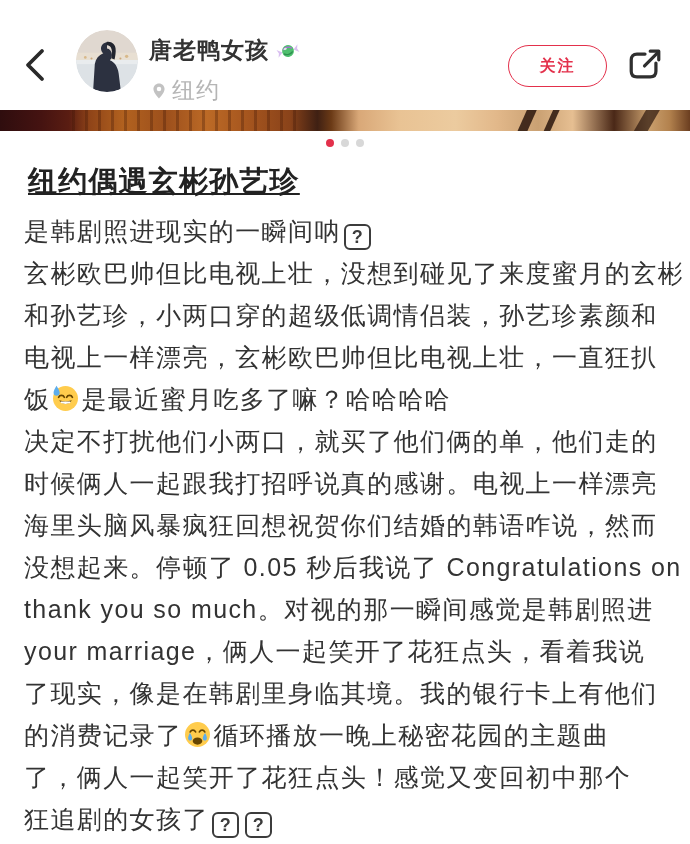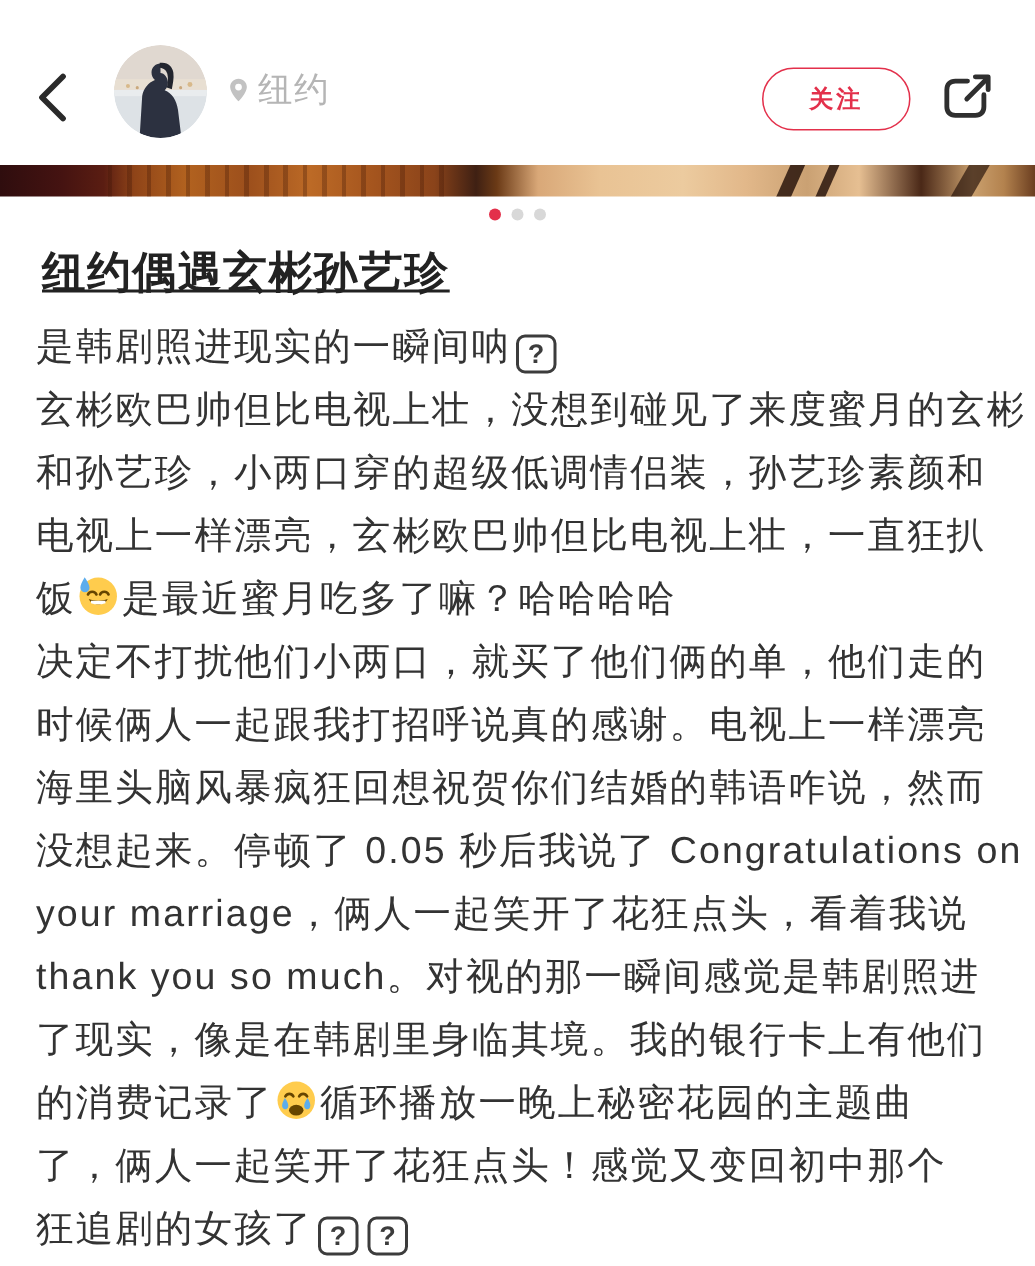--- a/index.html
+++ b/index.html
@@ -91,20 +91,35 @@
           <circle cx="15" cy="27.5" r="1" fill="#caa87c"></circle>
           <circle cx="49" cy="25.5" r="1.6" fill="#d8b98a"></circle>
           <circle cx="43" cy="27.5" r="1" fill="#caa87c"></circle>
           <path d="M30 12c-3.4 0-5.8 2.6-5.8 5.8 0 2 .9 3.8 2.2 4.8-4.4 1.8-7.2 5.4-8.2 10.2L16.5 60h27l-2.2-18c-.9-6.3-3.8-11-8.6-12.8 1.3-1.1 2.1-2.9 2.1-5 0-3.2-2.4-6.2-4.8-6.2z" fill="#2c3140"></path>
           <path d="M29.5 11.5c5.2-.8 8.3 2.3 8.8 6.4.5 3.7-.4 7.4-1 10.6l-3.2-1.1c.9-3.1.9-6.2.3-8.8-.6-2.2-2.1-3.7-4.9-4z" fill="#22252e"></path>
         </g>
       </svg>
     </div>
 
     <div class="user-block">
+      <div class="user-name-row">
+        <span class="user-name">唐老鸭女孩</span>
+        <span class="name-emoji">
+            <svg viewBox="0 0 36 36">
+              <g transform="rotate(-15 18 18)">
+                <path d="M10 18 3 12.5 5 18l-2 5.5z" fill="#D9BFF0"></path>
+                <path d="M26 18l7-5.5-2 5.5 2 5.5z" fill="#D9BFF0"></path>
+                <circle cx="18" cy="18" r="8.2" fill="#4FBF6E"></circle>
+                <path d="M12.5 14.5c3-2.5 8-2.5 11 .5" stroke="#A86ED4" stroke-width="2" fill="none" stroke-linecap="round"></path>
+                <path d="M12.2 20.8c3 2.6 8.2 2.6 11.2 0" stroke="#2E8F4F" stroke-width="2" fill="none" stroke-linecap="round"></path>
+                <ellipse cx="15" cy="14.3" rx="2.3" ry="1.4" fill="#fff" opacity=".75"></ellipse>
+              </g>
+            </svg>
+          </span>
+      </div>
       <div class="loc-row">
         <span class="pin-ic">
           <svg viewBox="0 0 20 20" width="18" height="18">
               <path d="M10 1.6c-3.5 0-6.2 2.7-6.2 6.2 0 4.5 6.2 10.6 6.2 10.6s6.2-6.1 6.2-10.6c0-3.5-2.7-6.2-6.2-6.2z" fill="#c2c2c2"></path>
               <circle cx="10" cy="7.8" r="2.5" fill="#fff"></circle>
             </svg>
         </span>
         <span class="loc-text">纽约</span>
       </div>
     </div>
@@ -147,22 +162,22 @@
             <path d="M9.5 16.5c1.2-3 5.8-3 7 0" fill="none" stroke="#664500" stroke-width="2.2" stroke-linecap="round"></path>
             <path d="M19.5 16.5c1.2-3 5.8-3 7 0" fill="none" stroke="#664500" stroke-width="2.2" stroke-linecap="round"></path>
             <path d="M10.2 20.3c2.1 5.8 13.5 5.8 15.6 0-4.8 1.9-10.8 1.9-15.6 0z" fill="#664500"></path>
             <path d="M12 21.7h12v2c-4 1.3-8 1.3-12 0z" fill="#FFF"></path>
             <path d="M6.8 2.2C4.5 6 3.2 8.8 3.2 10.9a3.8 3.8 0 0 0 7.6 0c0-2.1-1.5-4.9-4-8.7z" fill="#5DADEC"></path>
           </svg></span>是最近蜜月吃多了嘛？哈哈哈哈</div>
       <div class="body-line">决定不打扰他们小两口，就买了他们俩的单，他们走的</div>
       <div class="body-line">时候俩人一起跟我打招呼说真的感谢。电视上一样漂亮</div>
       <div class="body-line">海里头脑风暴疯狂回想祝贺你们结婚的韩语咋说，然而</div>
       <div class="body-line">没想起来。停顿了 0.05 秒后我说了 Congratulations on</div>
+      <div class="body-line">thank you so much。对视的那一瞬间感觉是韩剧照进</div>
       <div class="body-line">your marriage，俩人一起笑开了花狂点头，看着我说</div>
-      <div class="body-line">thank you so much。对视的那一瞬间感觉是韩剧照进</div>
       <div class="body-line">了现实，像是在韩剧里身临其境。我的银行卡上有他们</div>
       <div class="body-line">的消费记录了<span class="inline-emoji"><svg viewBox="0 0 36 36">
             <circle cx="18" cy="18" r="15.5" fill="#FFCC4D"></circle>
             <path d="M9 14.8c1.6-2.8 5-2.8 6.6 0" fill="none" stroke="#664500" stroke-width="2.2" stroke-linecap="round"></path>
             <path d="M20.4 14.8c1.6-2.8 5-2.8 6.6 0" fill="none" stroke="#664500" stroke-width="2.2" stroke-linecap="round"></path>
             <path d="M8.6 16.2c-2.1 3.7-2.9 6.5-1.7 8.2 1.1 1.7 3.7 1.3 4.4-.6.6-1.8-.6-4.7-2.7-7.6z" fill="#5DADEC"></path>
             <path d="M27.4 16.2c2.1 3.7 2.9 6.5 1.7 8.2-1.1 1.7-3.7 1.3-4.4-.6-.6-1.8.6-4.7 2.7-7.6z" fill="#5DADEC"></path>
             <ellipse cx="18" cy="26.2" rx="6" ry="4.4" fill="#664500"></ellipse>
           </svg></span>循环播放一晚上秘密花园的主题曲</div>
       <div class="body-line">了，俩人一起笑开了花狂点头！感觉又变回初中那个</div>

